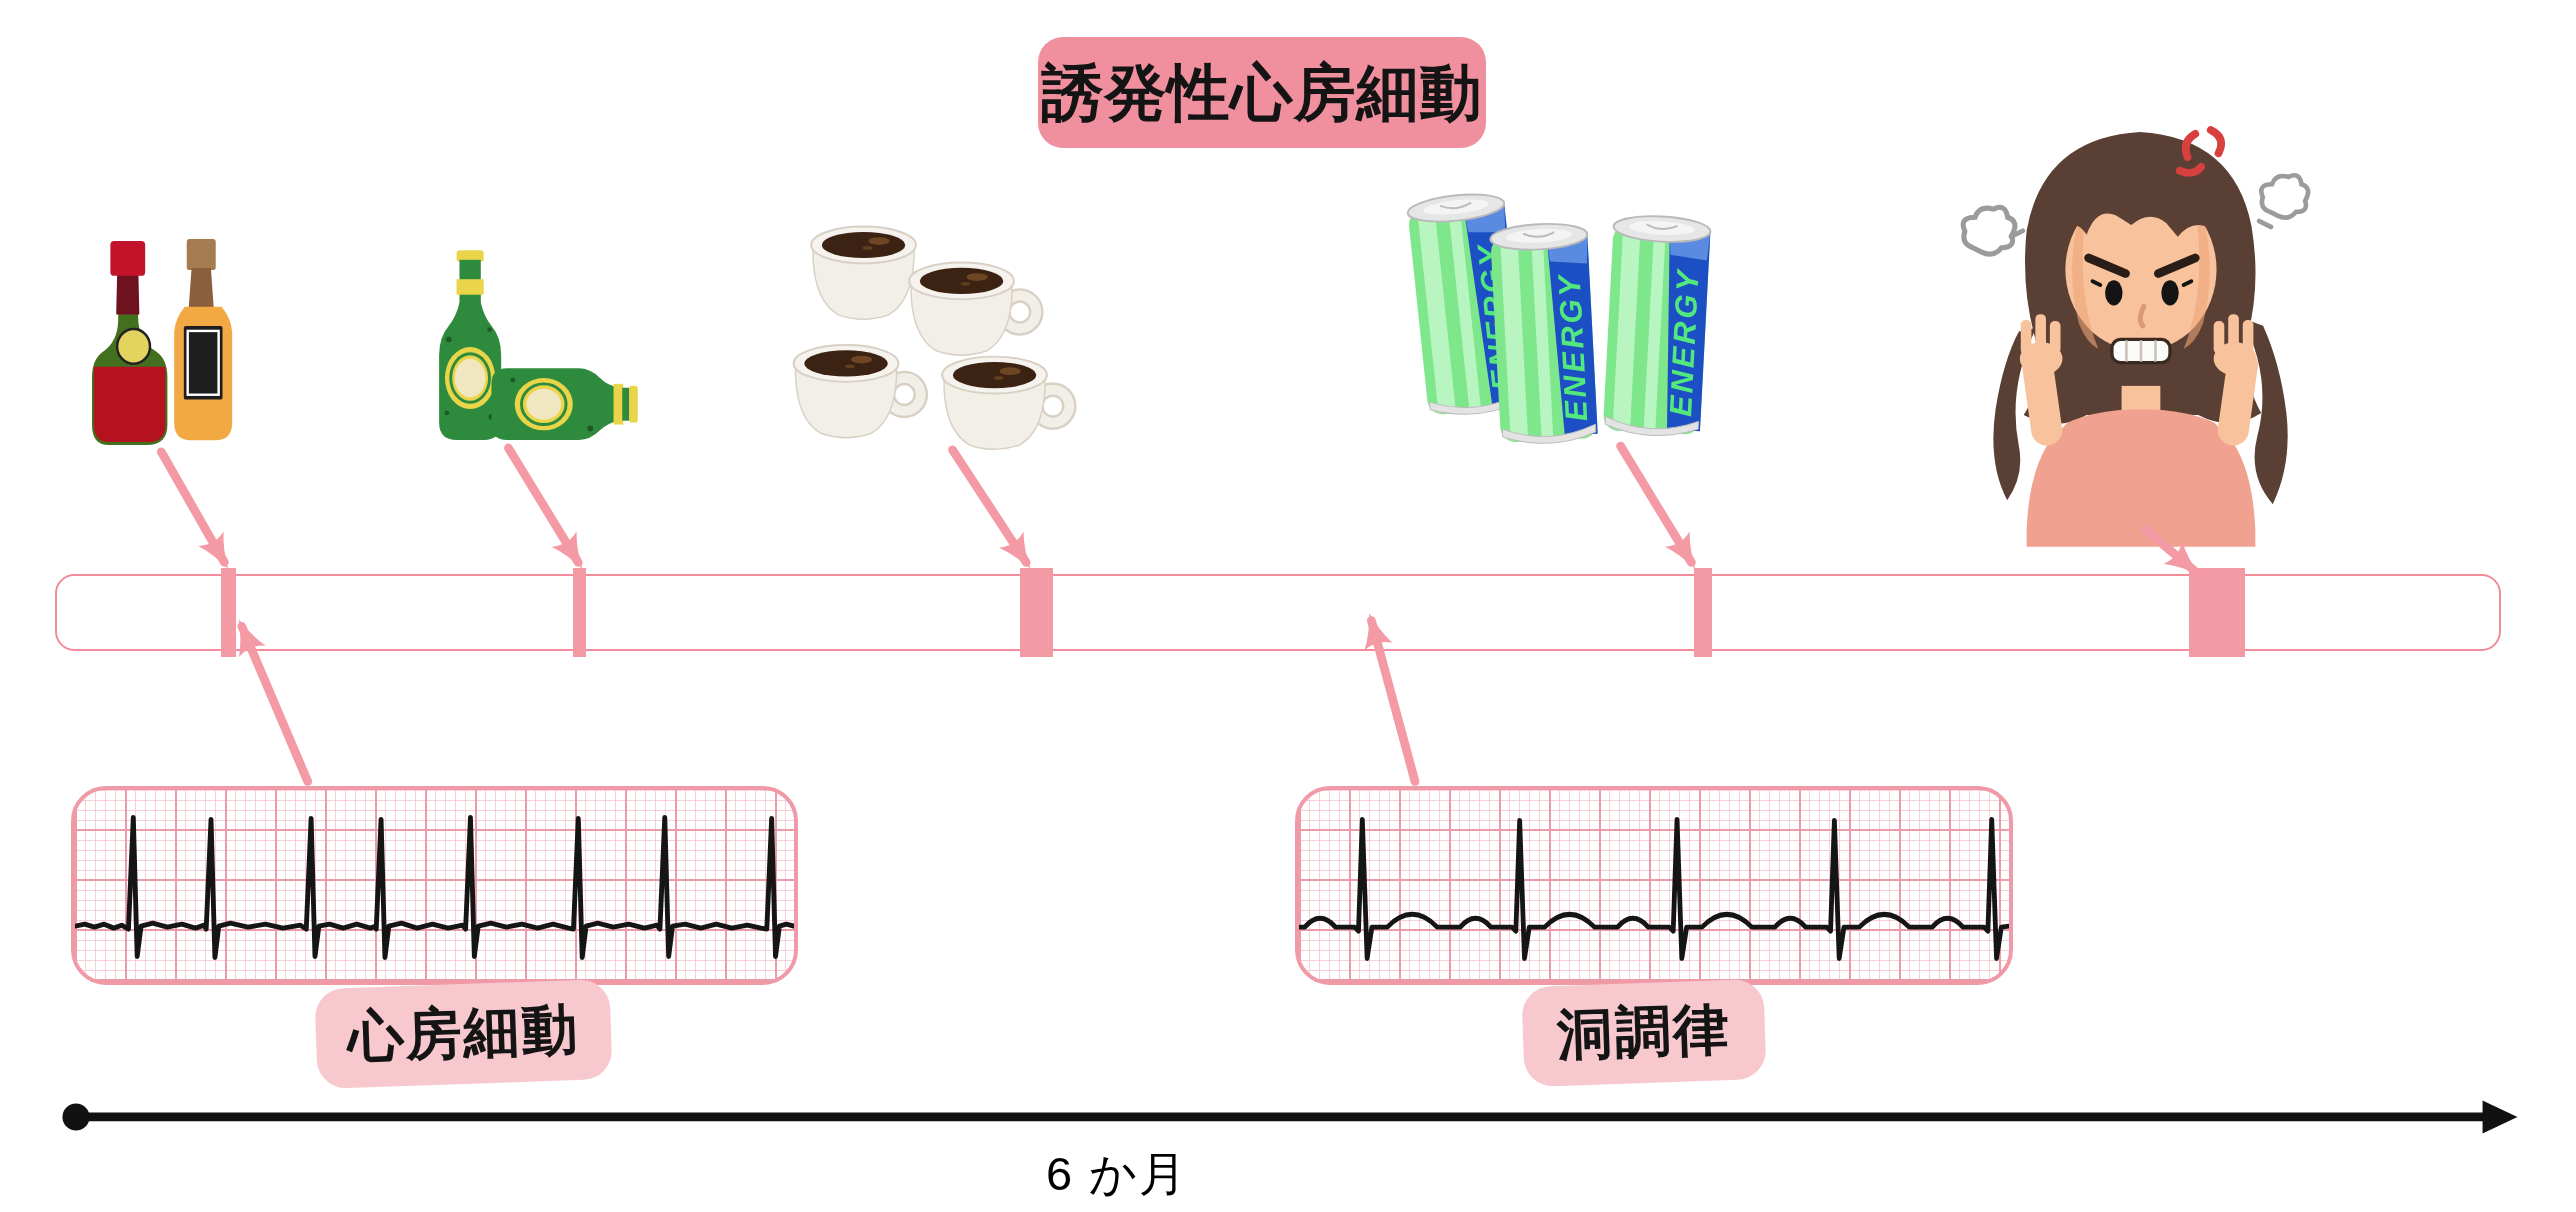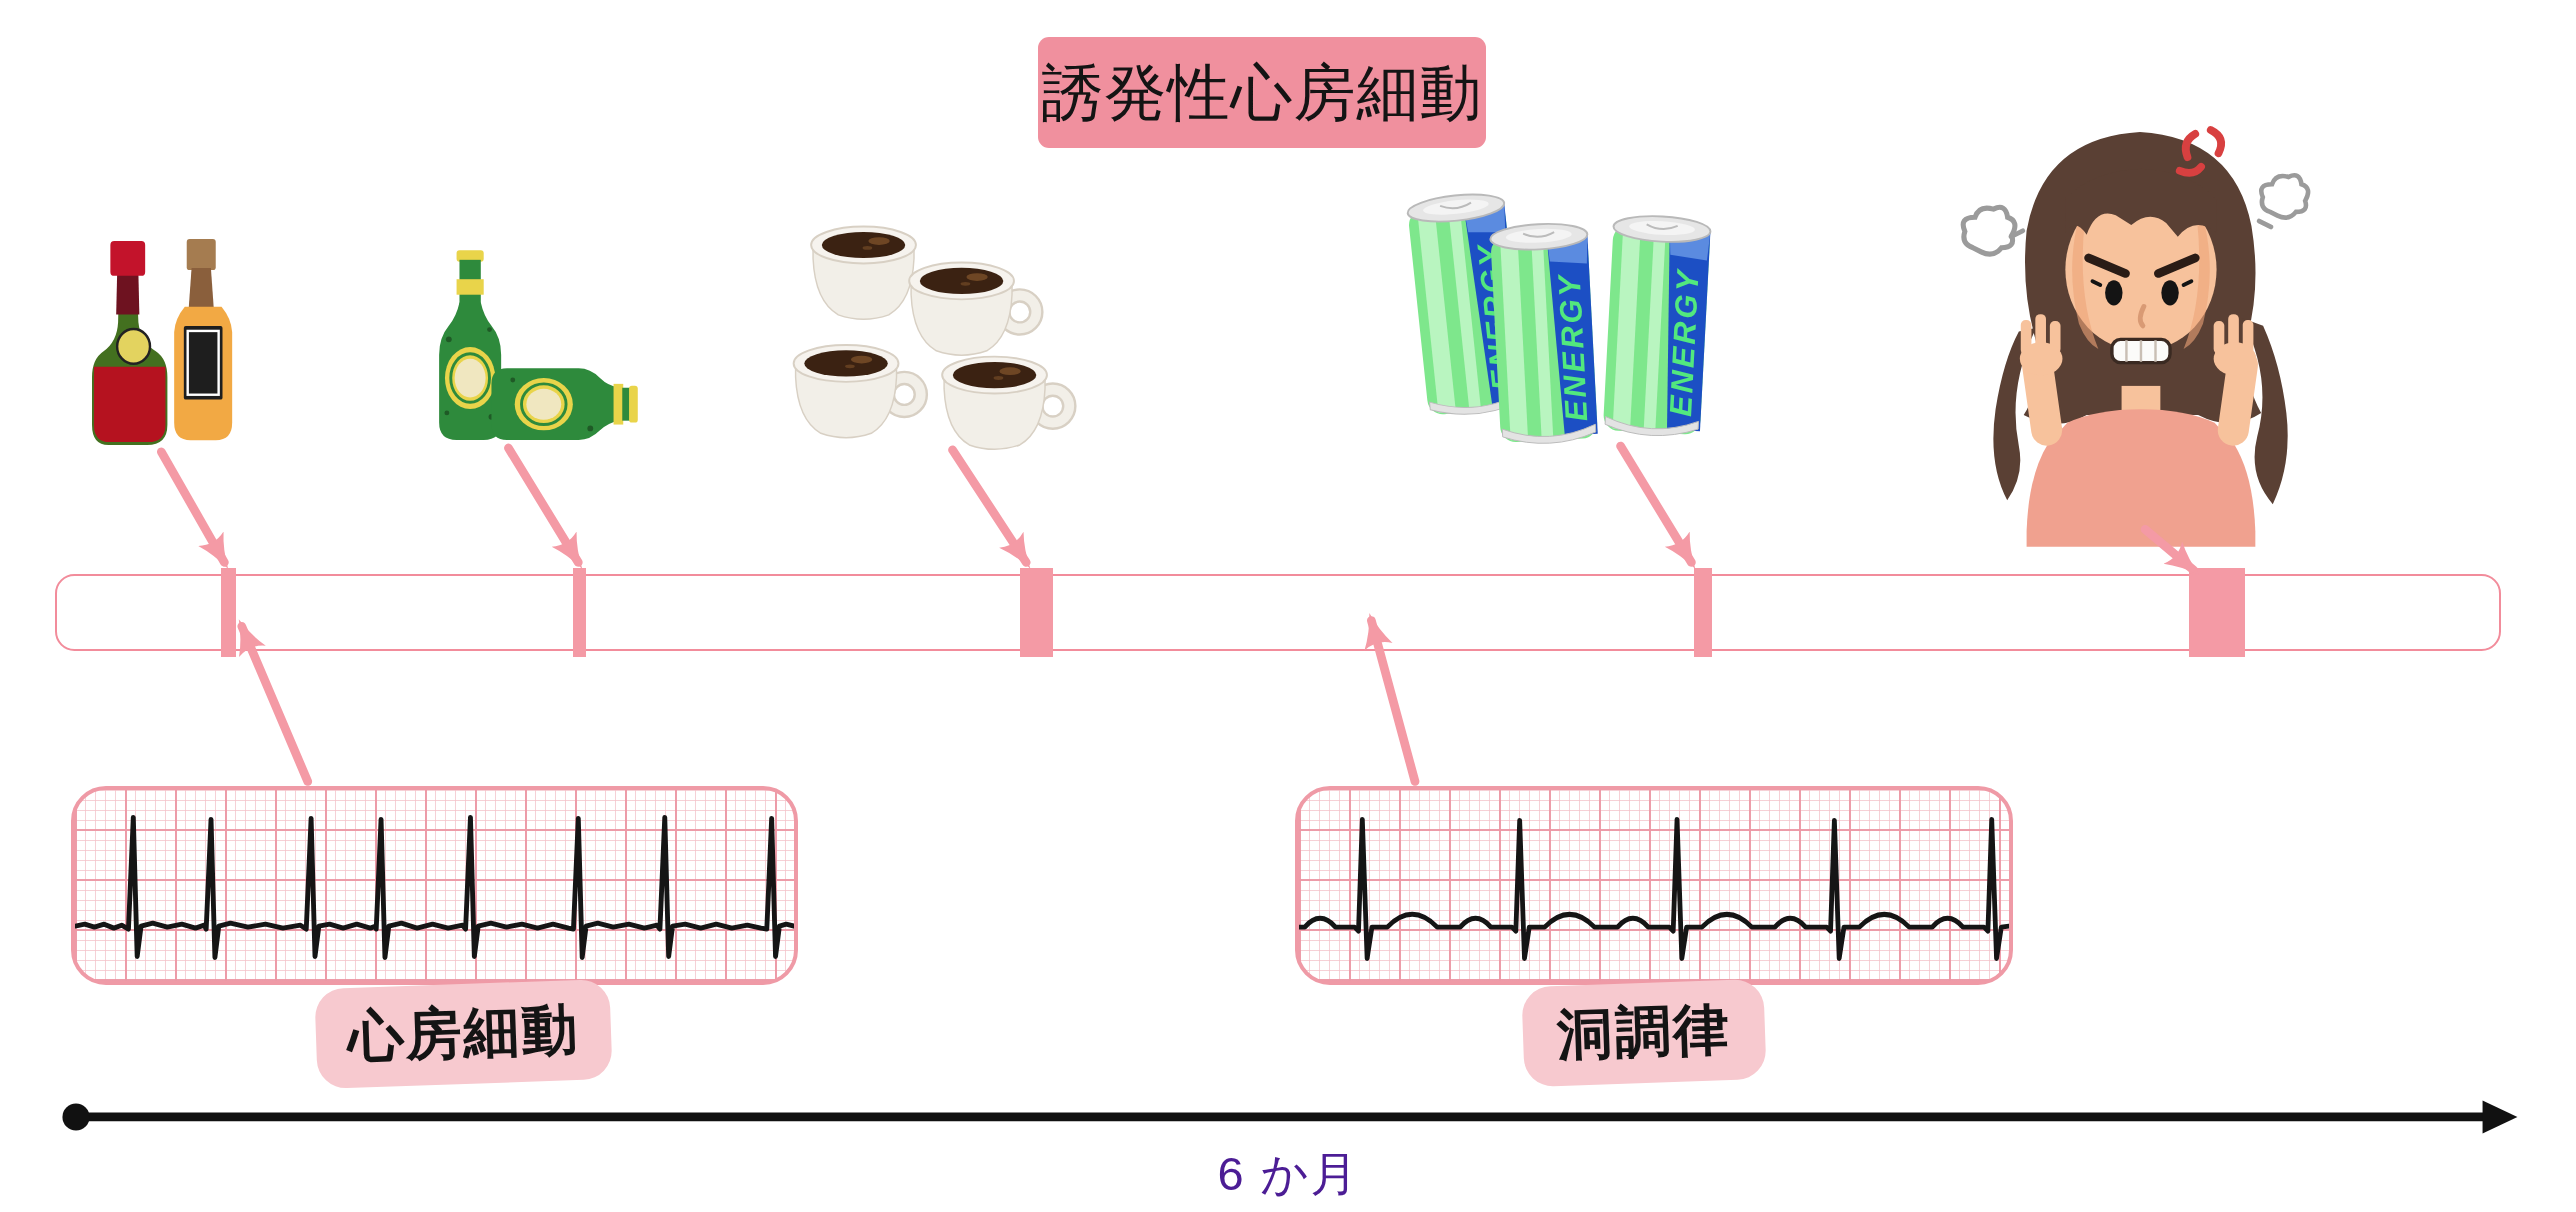--- a/index.html
+++ b/index.html
@@ -8,21 +8,21 @@
     font-family:"Liberation Sans","DejaVu Sans",sans-serif;
   }
   .abs{position:absolute;}
   
   .badge{
     display:flex;align-items:center;justify-content:center;
     color:#141414;text-align:center;
   }
   .title-badge{
     left:1038px;top:37px;width:448px;height:111px;
-    background:#F0909E;border-radius:11px;font-size:62px;font-weight:400;letter-spacing:1px;
+    background:#F0909E;border-radius:25px;font-size:62px;font-weight:700;letter-spacing:1px;
   }
   .ecg-badge{
     background:#F7C9CF;border-radius:29px;font-size:56px;font-weight:600;letter-spacing:1.9px;
     transform:rotate(-2deg);
   }
   .af-badge{left:316px;top:984px;width:295px;height:100px;}
   .sinus-badge{left:1523px;top:983px;width:242px;height:100px;}
   
   .timeline-bar{
     left:55px;top:574px;width:2446px;height:77px;
@@ -36,22 +36,22 @@
       repeating-linear-gradient(90deg, rgba(236,152,165,0.95) 0 1.9px, transparent 1.9px 50px),
       repeating-linear-gradient(0deg,  rgba(236,152,165,0.95) 0 1.9px, transparent 1.9px 50px),
       repeating-linear-gradient(90deg, rgba(243,193,200,0.75) 0 1px, transparent 1px 10px),
       repeating-linear-gradient(0deg,  rgba(243,193,200,0.75) 0 1px, transparent 1px 10px);
   }
   .ecg-af{left:71px;top:786px;width:727px;height:199px;box-sizing:border-box;}
   .ecg-sinus{left:1295px;top:786px;width:718px;height:199px;box-sizing:border-box;}
   .ecg-strip svg{display:block;width:100%;height:100%;}
   
   .axis-label{
-    left:1046px;top:1143px;width:485px;text-align:center;
-    font-size:47px;color:#4c1d95;letter-spacing:1.9px;
+    left:1046px;top:1143px;width:485px;
+    font-size:47px;color:#000000;letter-spacing:1.9px;
   }
   svg{overflow:visible;}
   .overlay{left:0;top:0;pointer-events:none;}
 </style>
 </head>
 <body>
 
 <div class="canvas">
 
   <div class="abs badge title-badge">

